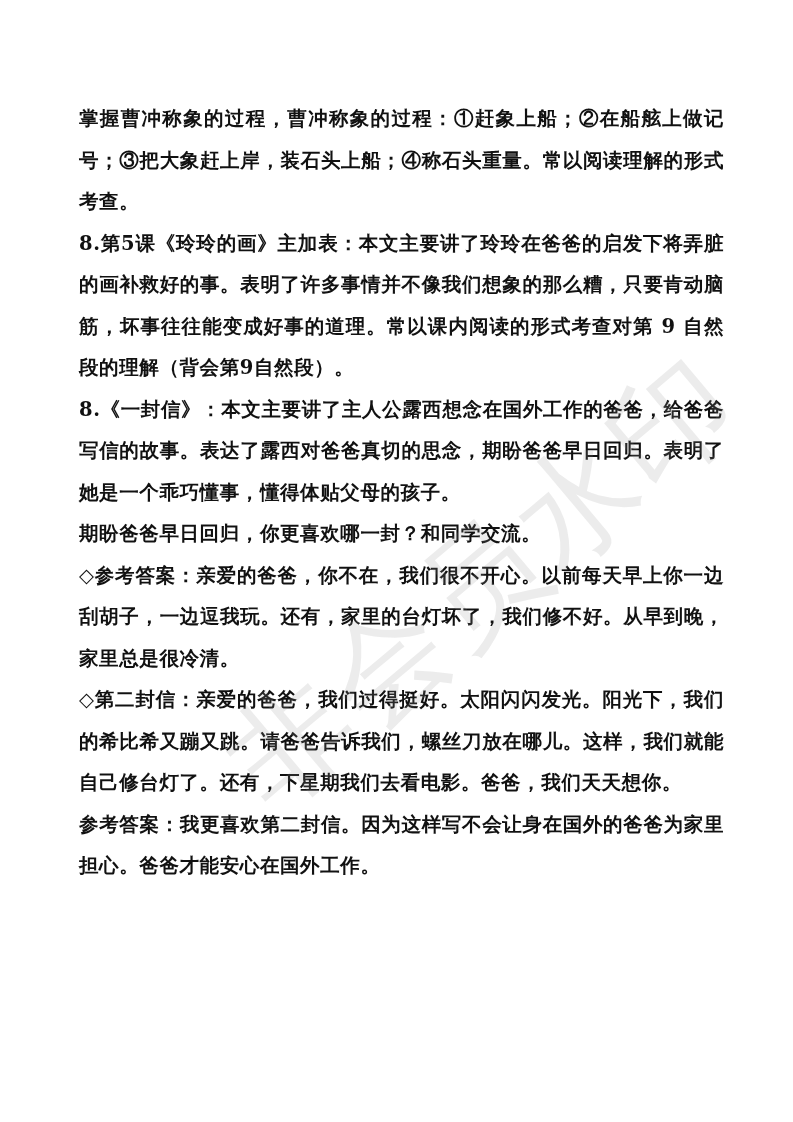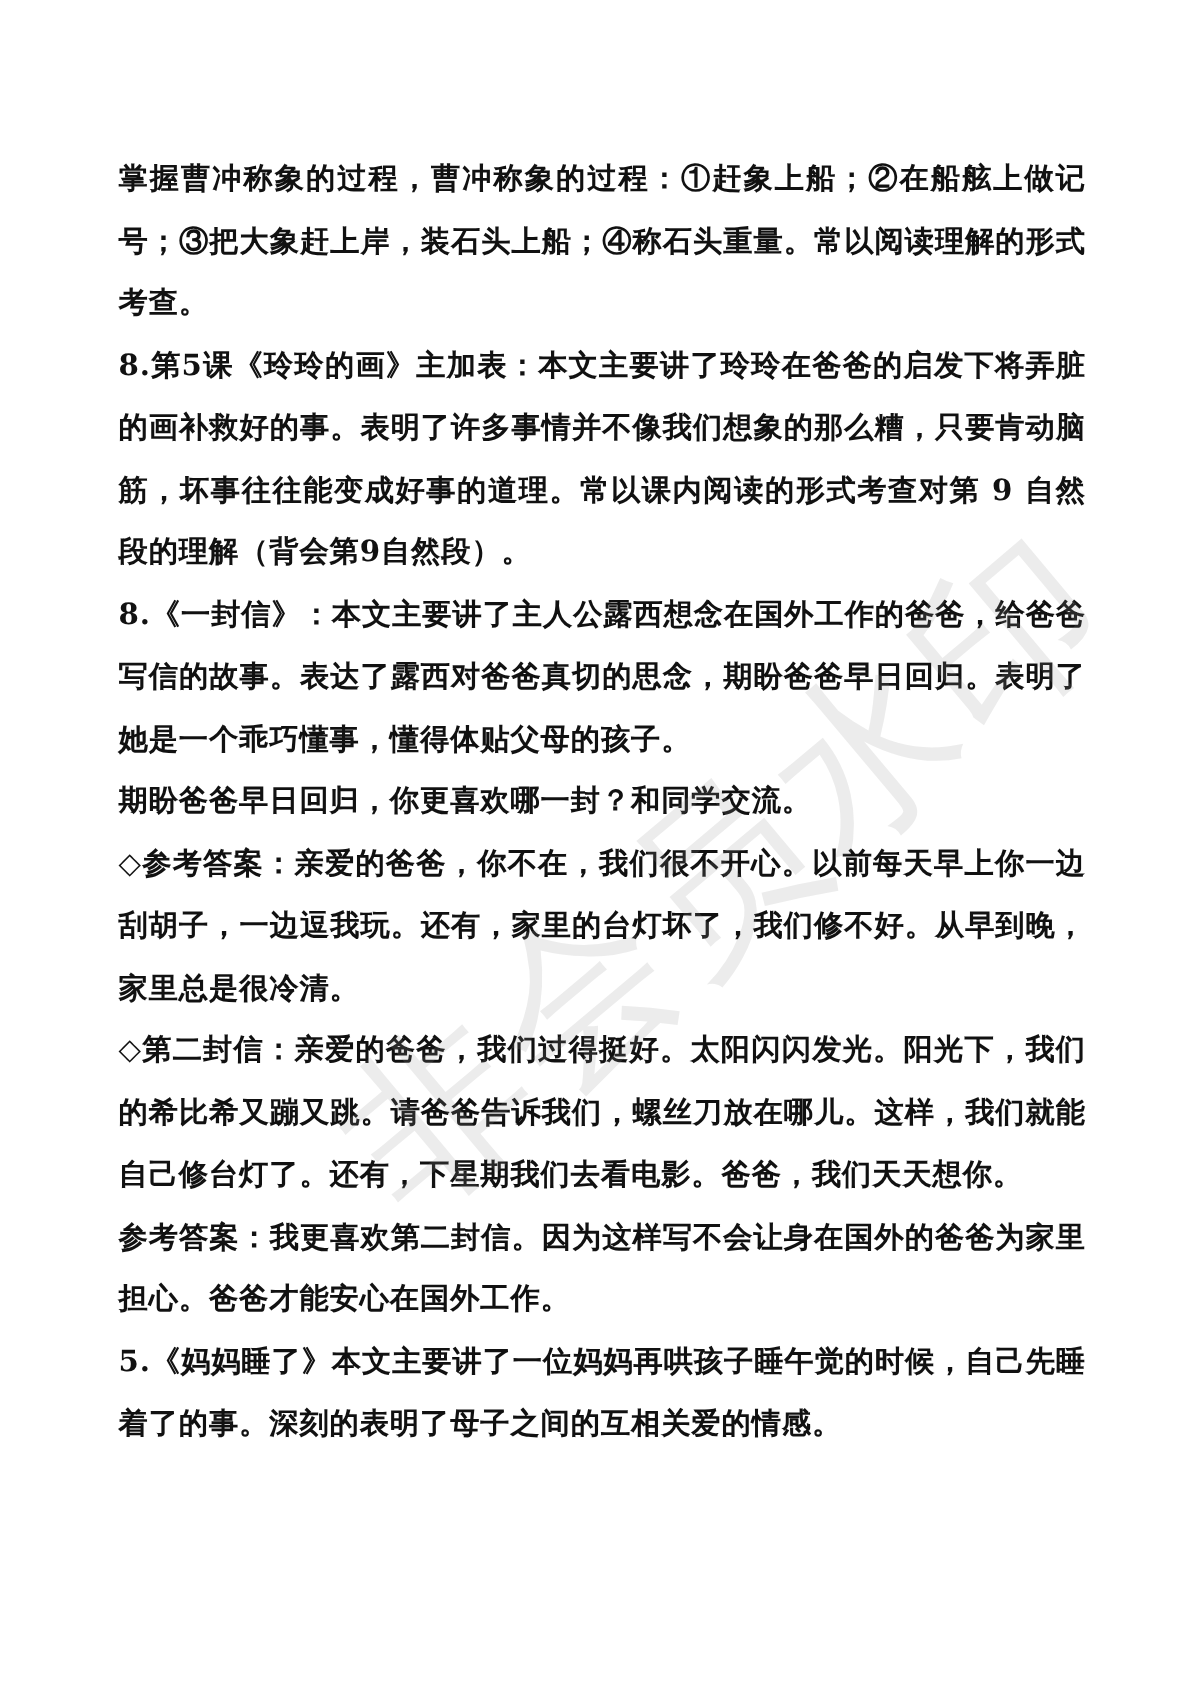--- a/index.html
+++ b/index.html
@@ -29,16 +29,15 @@
 
 <div class="page">
   <div class="content">
     <p class="para">掌握曹冲称象的过程，曹冲称象的过程：①赶象上船；②在船舷上做记号；③把大象赶上岸，装石头上船；④称石头重量。常以阅读理解的形式考查。</p>
     <p class="para">8.第5课《玲玲的画》主加表：本文主要讲了玲玲在爸爸的启发下将弄脏的画补救好的事。表明了许多事情并不像我们想象的那么糟，只要肯动脑筋，坏事往往能变成好事的道理。常以课内阅读的形式考查对第 9 自然段的理解（背会第9自然段）。</p>
     <p class="para">8.《一封信》：本文主要讲了主人公露西想念在国外工作的爸爸，给爸爸写信的故事。表达了露西对爸爸真切的思念，期盼爸爸早日回归。表明了她是一个乖巧懂事，懂得体贴父母的孩子。</p>
     <p class="para">期盼爸爸早日回归，你更喜欢哪一封？和同学交流。</p>
     <p class="para">◇参考答案：亲爱的爸爸，你不在，我们很不开心。以前每天早上你一边刮胡子，一边逗我玩。还有，家里的台灯坏了，我们修不好。从早到晚，家里总是很冷清。</p>
     <p class="para">◇第二封信：亲爱的爸爸，我们过得挺好。太阳闪闪发光。阳光下，我们的希比希又蹦又跳。请爸爸告诉我们，螺丝刀放在哪儿。这样，我们就能自己修台灯了。还有，下星期我们去看电影。爸爸，我们天天想你。</p>
     <p class="para">参考答案：我更喜欢第二封信。因为这样写不会让身在国外的爸爸为家里担心。爸爸才能安心在国外工作。</p>
-    <p class="para">5.《妈妈睡了》本文主要讲了一位妈妈再哄孩子睡午觉的时候，自己先睡着了的事。深刻的表明了母子之间的互相关爱的情感。</p>
   </div>
   <div class="watermark">非会员水印</div>
 </div>
 
 </body></html>

